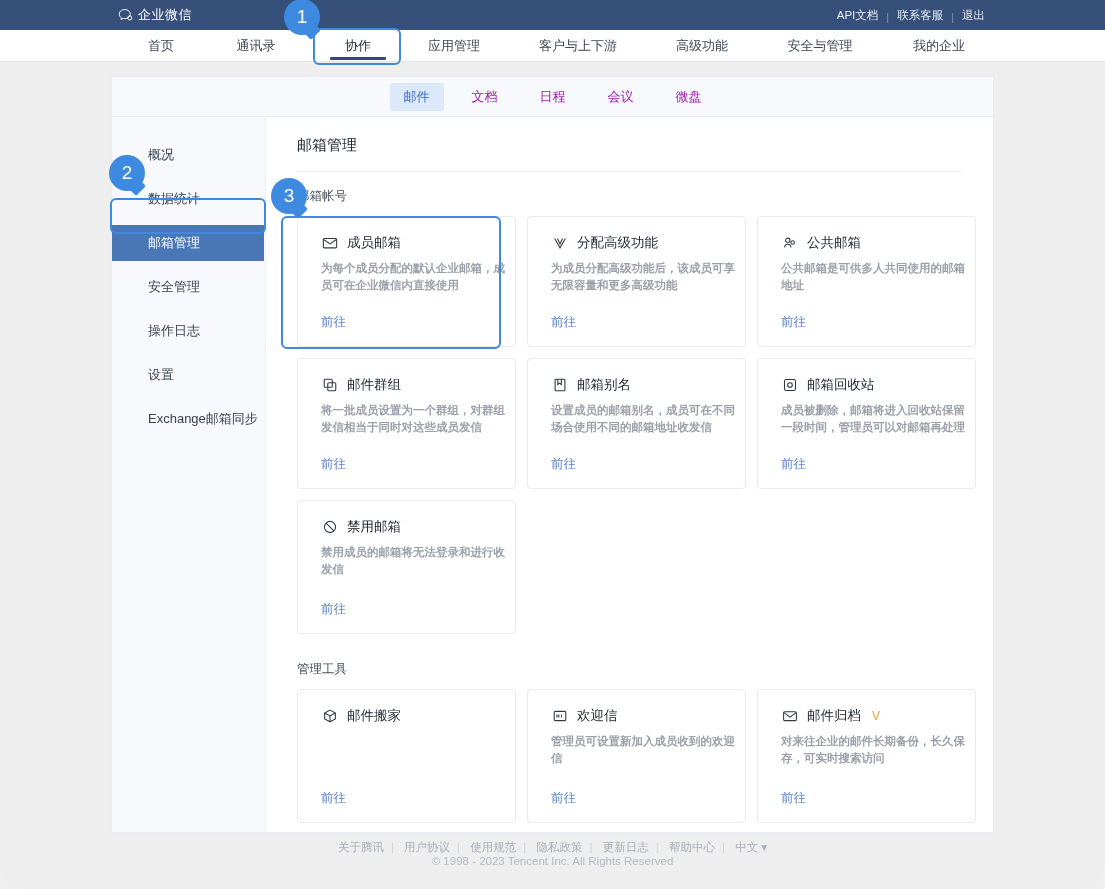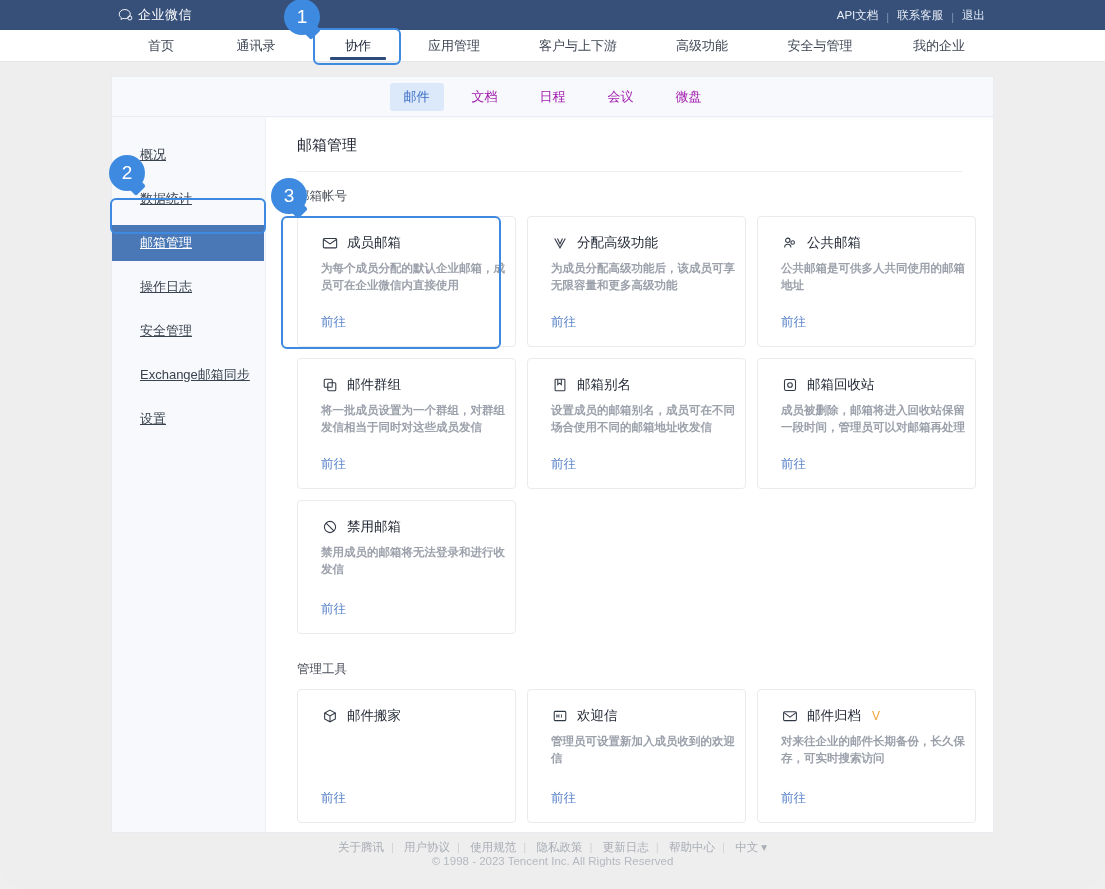--- a/index.html
+++ b/index.html
@@ -61,22 +61,22 @@
   .subtab.active { background: #dce9fb; color: #3a6cc4; }
 
   
   .sidebar {
     position: absolute; left: 0; top: 41px; width: 154px; height: 714px;
     background: #f7f9fc; border-right: 1px solid #edf0f4;
     padding-top: 19px;
   }
   .side-item {
     height: 36px; display: flex; align-items: center;
-    padding-left: 28px; font-size: 13px; color: #39424f; cursor: pointer;
-    margin-bottom: 8px; white-space: nowrap; text-decoration: underline;
+    padding-left: 36px; font-size: 13px; color: #39424f; cursor: pointer;
+    margin-bottom: 8px; white-space: nowrap;
   }
   .side-item.active {
     background: #4a77b5; color: #ffffff;
     margin-left: 0; width: 152px;
   }
 
   
   .panel {
     position: absolute; left: 154px; top: 41px; width: 727px; height: 714px;
     background: #ffffff; overflow: hidden;
@@ -184,24 +184,24 @@
       <div class="subtab">文档</div>
       <div class="subtab">日程</div>
       <div class="subtab">会议</div>
       <div class="subtab">微盘</div>
     </div>
 
     <div class="sidebar">
       <div class="side-item">概况</div>
       <div class="side-item">数据统计</div>
       <div class="side-item active">邮箱管理</div>
+      <div class="side-item">安全管理</div>
       <div class="side-item">操作日志</div>
-      <div class="side-item">安全管理</div>
+      <div class="side-item">设置</div>
       <div class="side-item">Exchange邮箱同步</div>
-      <div class="side-item">设置</div>
     </div>
 
     <div class="panel">
       <div class="panel-title">邮箱管理</div>
       <div class="panel-divider"></div>
 
       <div class="section-label">邮箱帐号</div>
       <div class="card-grid">
 
         <div class="card">

